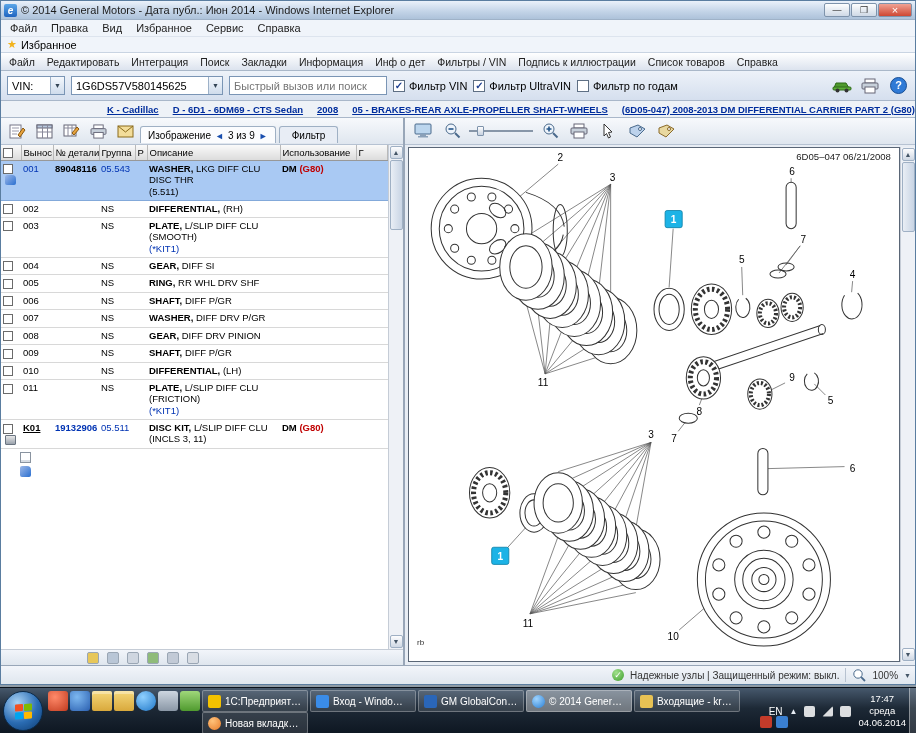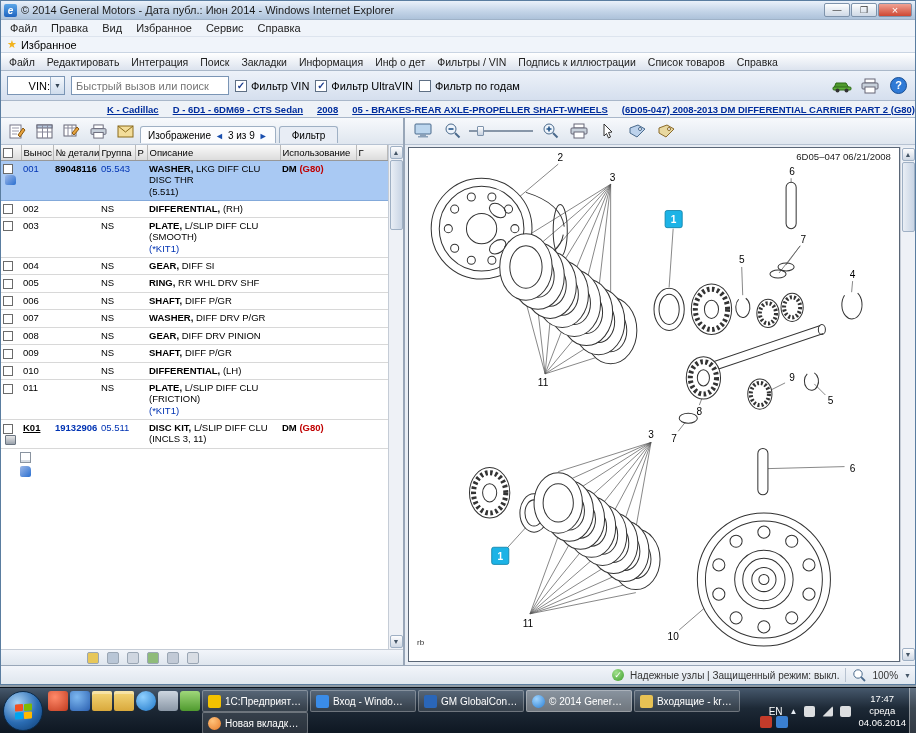--- a/index.html
+++ b/index.html
@@ -18,21 +18,21 @@
 .menubar{height:17px;flex:0 0 17px;display:flex;align-items:center;background:#f0f4fa;border-bottom:1px solid #dde4ee;font-size:11px;padding-left:2px;}
 .menu-item{padding:1px 7px;color:#222;}
 .favbar{height:16px;flex:0 0 16px;display:flex;align-items:center;gap:4px;background:#f0f4fa;border-bottom:1px solid #c9d4e2;font-size:11px;padding-left:6px;}
 .star{color:#f2b31c;font-size:11px;}
 .appmenu{height:18px;flex:0 0 18px;display:flex;align-items:center;background:linear-gradient(#ffffff,#dce3ee);border-bottom:1px solid #aab8c9;font-size:10.5px;padding-left:2px;}
 .appmenu .menu-item{padding:1px 6px;}
 
 
 .vinbar{height:30px;flex:0 0 30px;display:flex;align-items:center;gap:6px;padding:0 6px;background:linear-gradient(#edf2f9,#d5dfee);border-bottom:1px solid #a9b7c9;font-size:11px;}
 .selbox,.combo{height:19px;background:#fff;border:1px solid #7a95b5;display:flex;align-items:center;font-size:11px;}
-.selbox{width:58px;padding-left:4px;justify-content:flex-end;}
+.selbox{width:58px;padding-left:4px;justify-content:space-between;}
 .combo{width:152px;padding-left:4px;justify-content:space-between;}
 .drop{width:14px;height:100%;background:linear-gradient(#f4f8fd,#cfdcec);border-left:1px solid #9db1c8;font-size:7px;color:#345;display:flex;align-items:center;justify-content:center;}
 .qsearch{width:158px;height:19px;border:1px solid #7a95b5;font-size:11px;padding:0 4px;color:#333;font-family:"Liberation Sans",sans-serif;}
 .filter{display:flex;align-items:center;gap:4px;white-space:nowrap;}
 .cbx{width:12px;height:12px;border:1px solid #5e6f84;background:#fff;display:inline-flex;align-items:center;justify-content:center;font-size:10px;color:#1a3c8f;}
 .cbx.on::after{content:"✓";font-weight:bold;}
 .vin-spacer{flex:1;}
 .vicon{width:22px;height:20px;display:flex;align-items:center;justify-content:center;}
 
 
@@ -205,20 +205,24 @@
 
       <span class="menu-item">Справка</span>
 
   </div>
 
   <div class="vinbar">
     <div class="selbox">
       <span>VIN:</span>
       <span class="drop">▼</span>
     </div>
+    <div class="combo">
+      <span>1G6DS57V580145625</span>
+      <span class="drop">▼</span>
+    </div>
     <input class="qsearch" placeholder="Быстрый вызов или поиск" style="">
 
       <label class="filter">
         <span class="cbx on"></span>
         <span>Фильтр VIN</span>
       </label>
 
       <label class="filter">
         <span class="cbx on"></span>
         <span>Фильтр UltraVIN</span>

